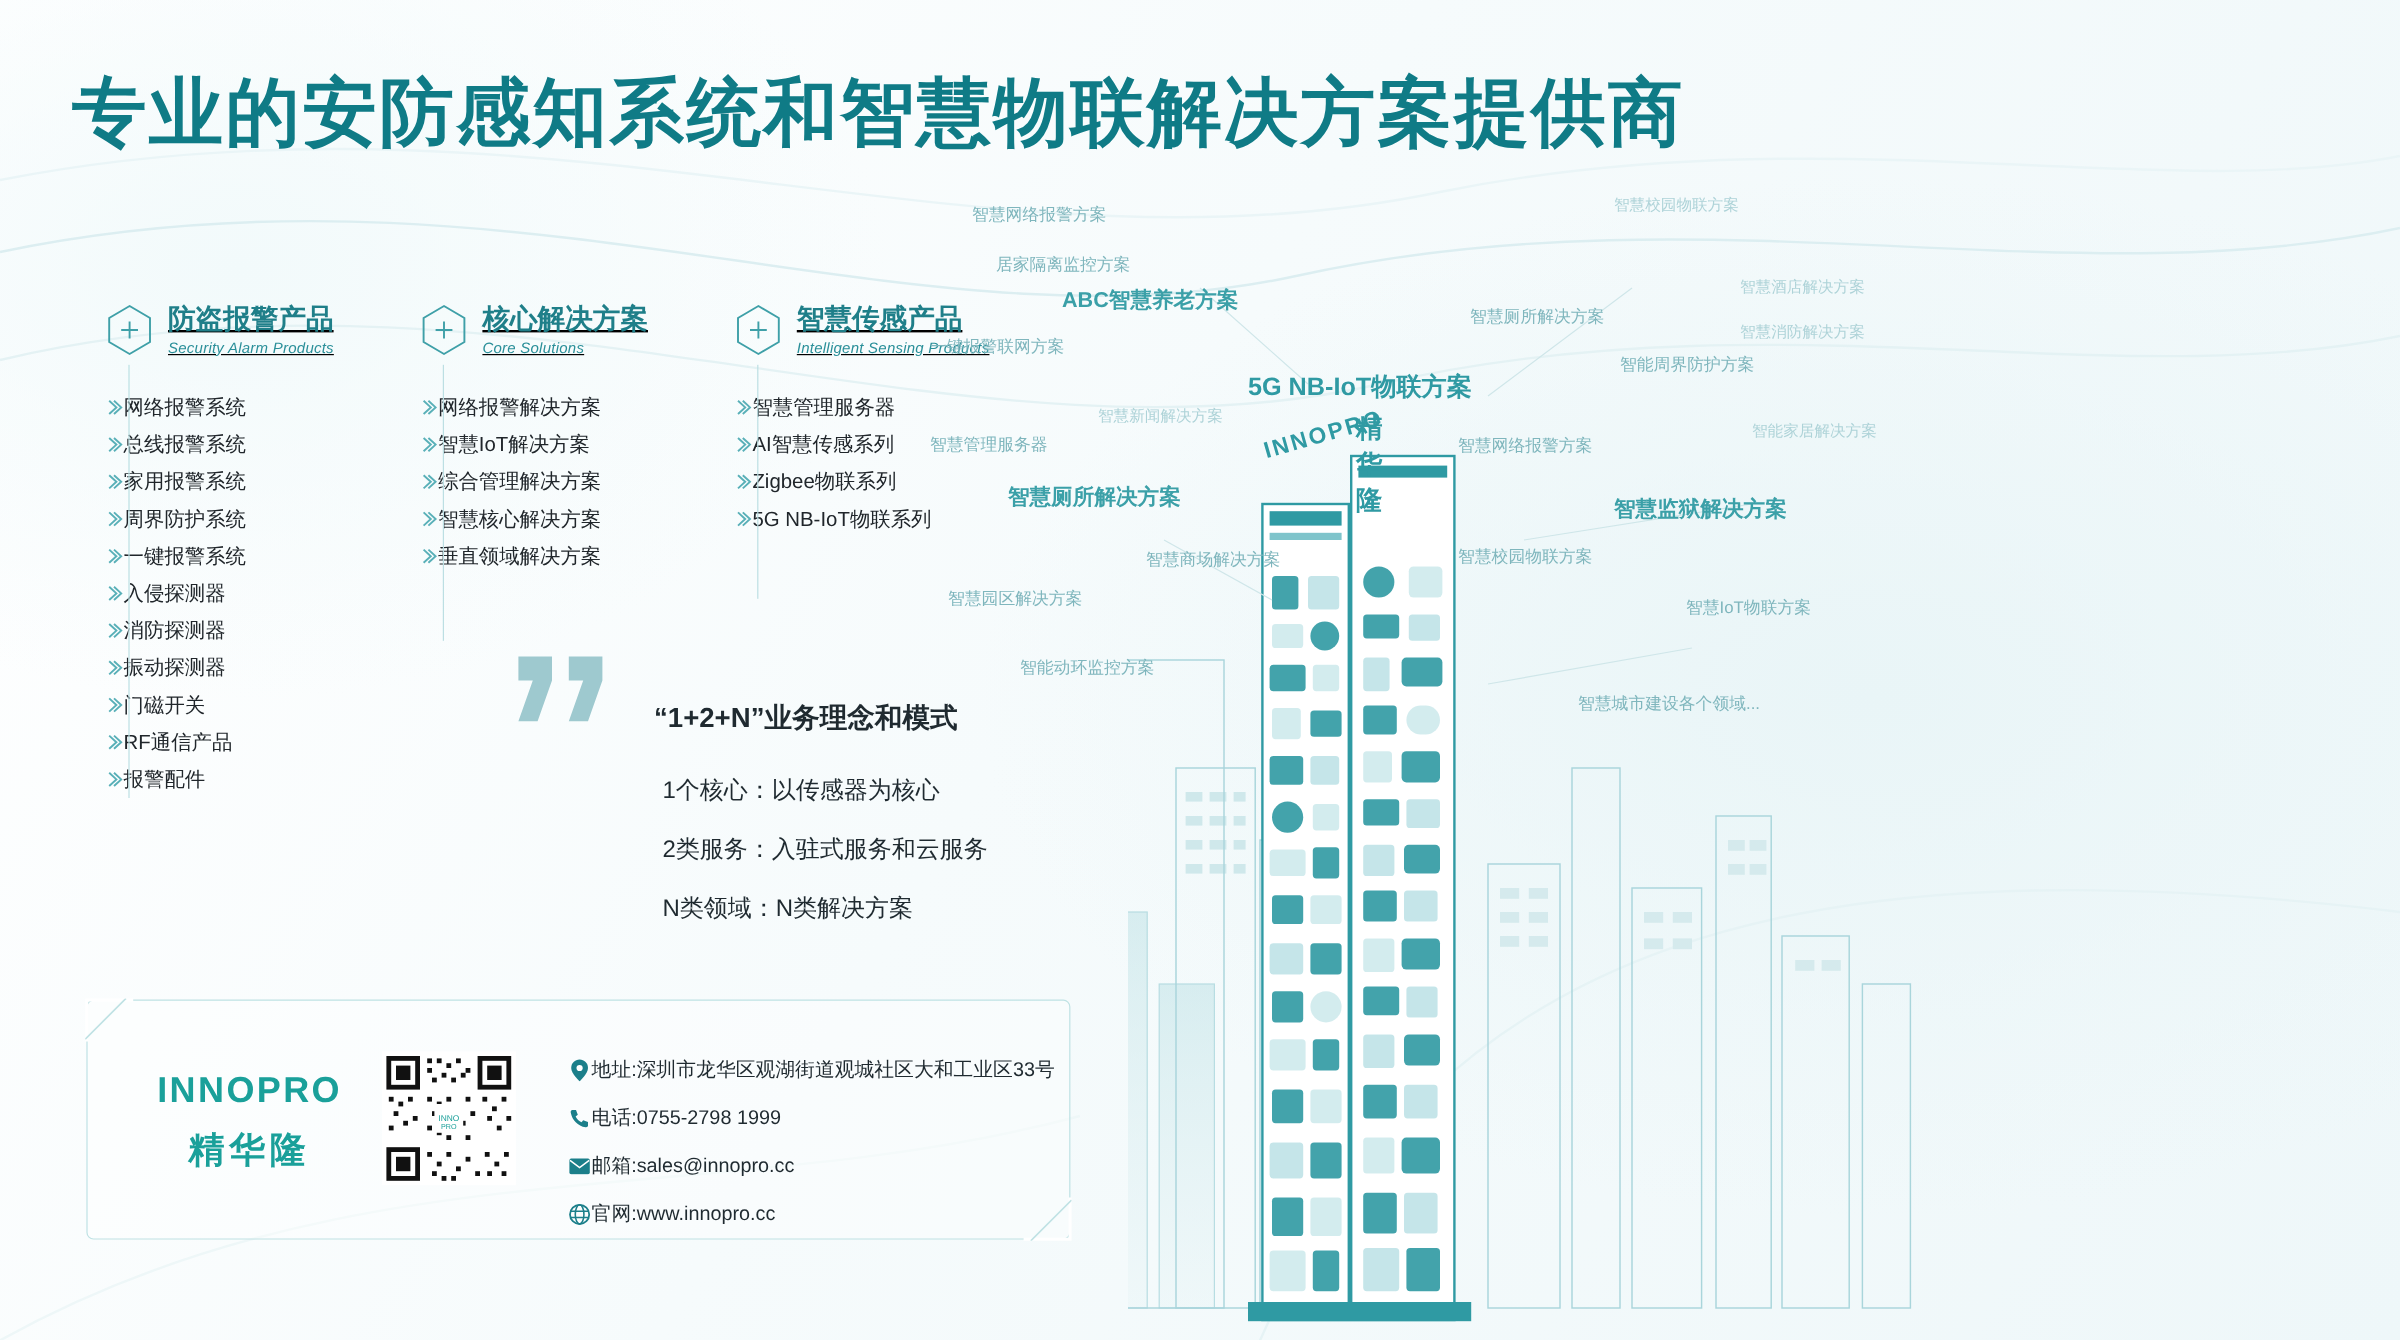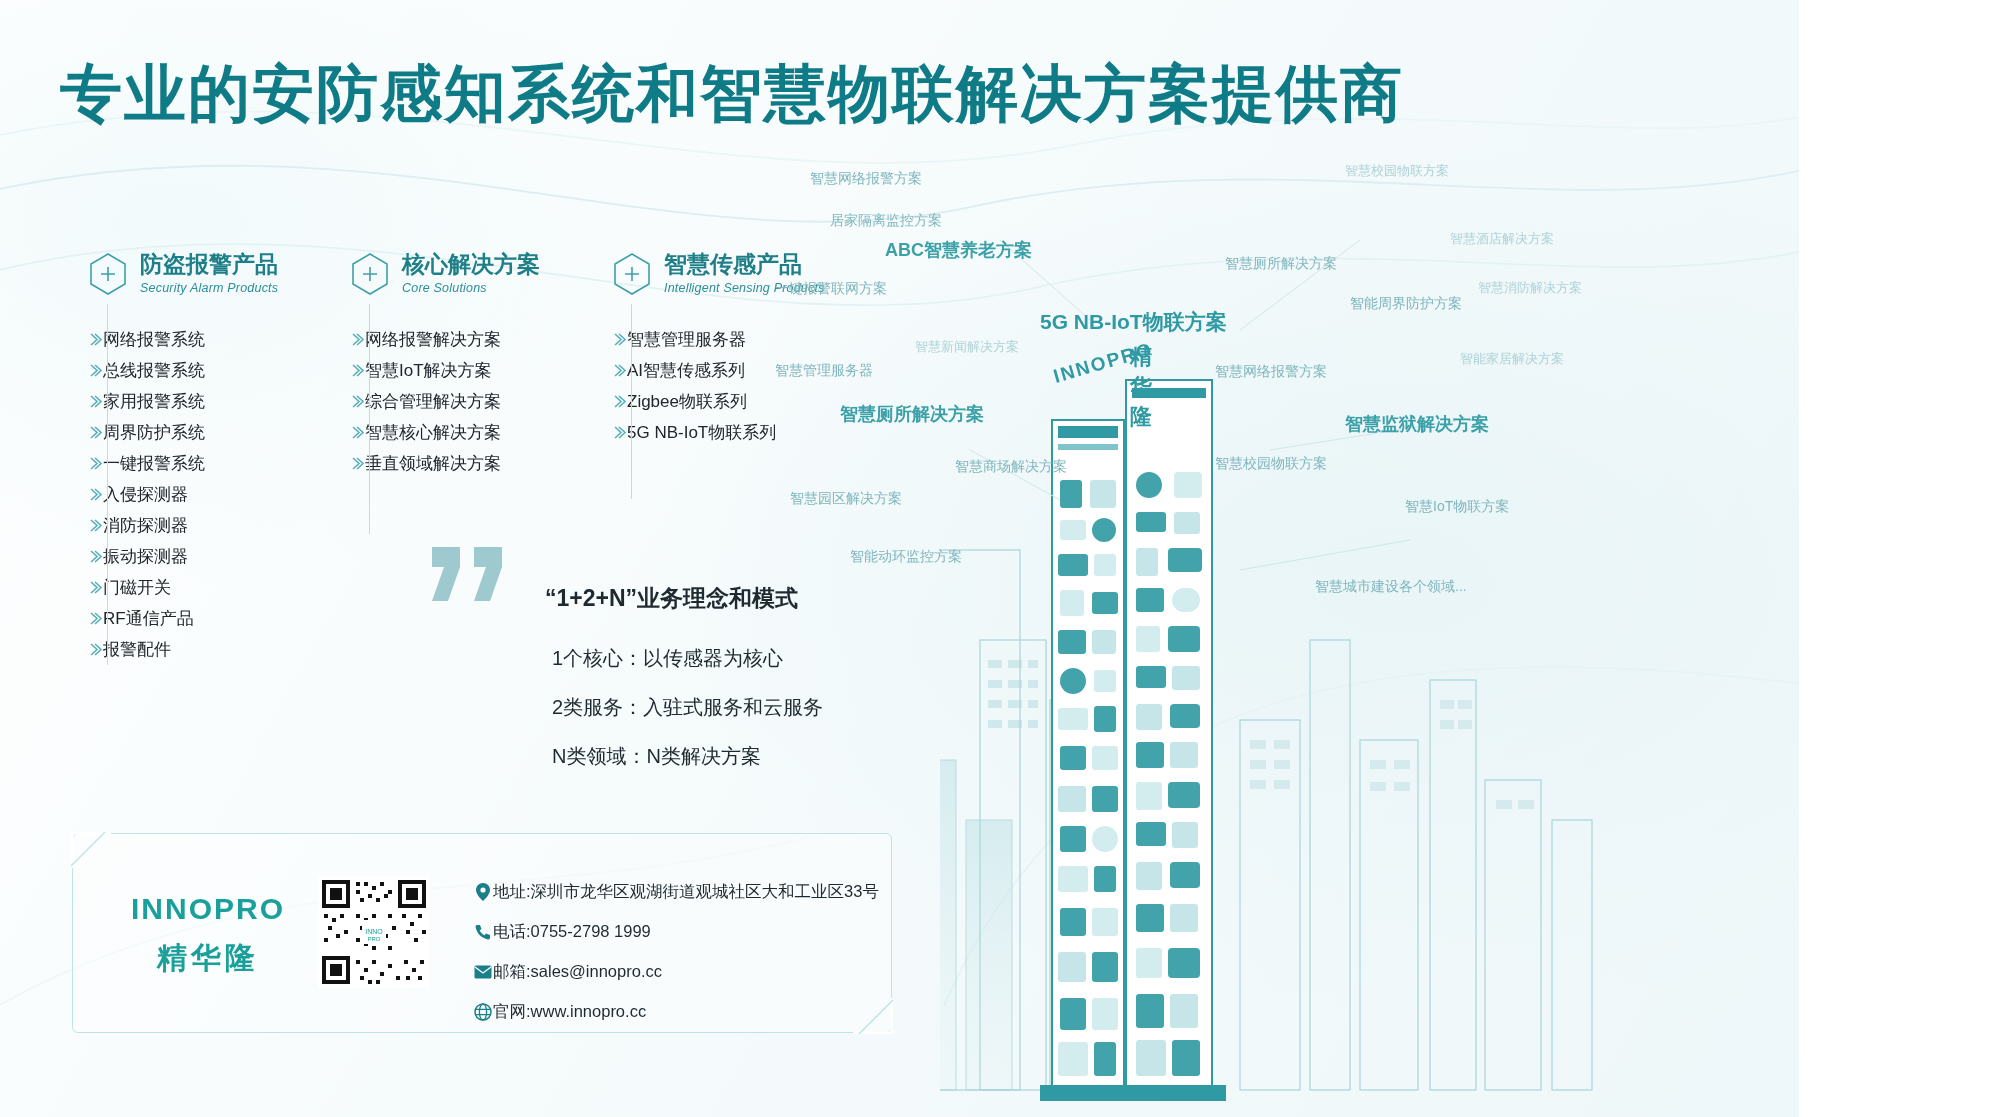--- a/index.html
+++ b/index.html
@@ -2,40 +2,40 @@
 <html><head>
 <meta charset="utf-8">
 <style>
   html,body{margin:0;padding:0;}
   body{
     width:2000px;height:1117px;overflow:hidden;
     font-family:"Liberation Sans","DejaVu Sans",sans-serif;
     background:#ffffff;
     position:relative;
   }
-  .stage{position:absolute;left:0;top:0;width:1799px;height:1117px;overflow:hidden;
+  .stage{position:absolute;left:0;top:0;width:2000px;height:1117px;overflow:hidden;
     background:
       radial-gradient(1200px 700px at 78% 52%, #e9f5f7 0%, rgba(233,245,247,0) 62%),
       radial-gradient(900px 600px at 10% 20%, #f2fafb 0%, rgba(242,250,251,0) 60%),
       linear-gradient(120deg,#ffffff 0%,#f6fbfc 45%,#eef7f9 100%);
   }
   
   .bg-curves{position:absolute;inset:0;}
   
   .title{
     position:absolute;left:60px;top:52px;
     font-size:62px;font-weight:bold;letter-spacing:2px;
     color:#0f7b86;
     white-space:nowrap;
   }
   
   .cols{position:absolute;left:88px;top:252px;display:flex;gap:0px;}
   .col{width:262px;position:relative;}
   .col.c2{width:262px;}
-  .col-head{display:flex;align-items:flex-start;gap:12px;height:46px;}
+  .col-head{display:flex;align-items:center;gap:12px;height:46px;text-decoration:underline;}
   .hex{width:40px;height:44px;position:relative;flex:0 0 auto;}
   .hex svg{display:block;}
   .col-title{font-size:23px;font-weight:bold;color:#1f7f89;line-height:1.1;}
   .col-sub{font-size:12.5px;font-style:italic;color:#2a8f99;margin-top:4px;letter-spacing:.2px;}
   .head-text{display:flex;flex-direction:column;}
   .vline{position:absolute;left:19px;top:52px;bottom:0;width:1px;background:#bcdfe3;}
   .items{margin-top:26px;padding-left:0;}
   .item{display:flex;align-items:center;height:31px;font-size:17px;color:#20262b;}
   .chev{width:15px;height:15px;flex:0 0 auto;}
   .chev svg{display:block}
@@ -635,21 +635,21 @@
       <div class="tl-en">INNOPRO</div>
       <div class="tl-cn">精华隆</div>
     </div>
 
     <div class="tag" style="left:-130px;top:50px;">智慧网络报警方案</div>
     <div class="tag dim" style="left:405px;top:42px;">智慧校园物联方案</div>
     <div class="tag dim" style="left:510px;top:110px;">智慧酒店解决方案</div>
     <div class="tag" style="left:-110px;top:92px;">居家隔离监控方案</div>
     <div class="tag mid" style="left:-55px;top:118px;">ABC智慧养老方案</div>
     <div class="tag" style="left:285px;top:135px;">智慧厕所解决方案</div>
-    <div class="tag dim" style="left:538px;top:148px;margin-top:11px;">智慧消防解决方案</div>
+    <div class="tag dim" style="left:510px;top:148px;">智慧消防解决方案</div>
     <div class="tag" style="left:-165px;top:160px;">一键报警联网方案</div>
     <div class="tag" style="left:410px;top:175px;">智能周界防护方案</div>
     <div class="tag big" style="left:100px;top:188px;">5G NB-IoT物联方案</div>
     <div class="tag dim" style="left:-25px;top:218px;">智慧新闻解决方案</div>
     <div class="tag dim" style="left:520px;top:230px;">智能家居解决方案</div>
     <div class="tag" style="left:-165px;top:242px;">智慧管理服务器</div>
     <div class="tag" style="left:275px;top:243px;">智慧网络报警方案</div>
     <div class="tag mid" style="left:-100px;top:282px;">智慧厕所解决方案</div>
     <div class="tag mid" style="left:405px;top:292px;">智慧监狱解决方案</div>
     <div class="tag" style="left:15px;top:338px;">智慧商场解决方案</div>

